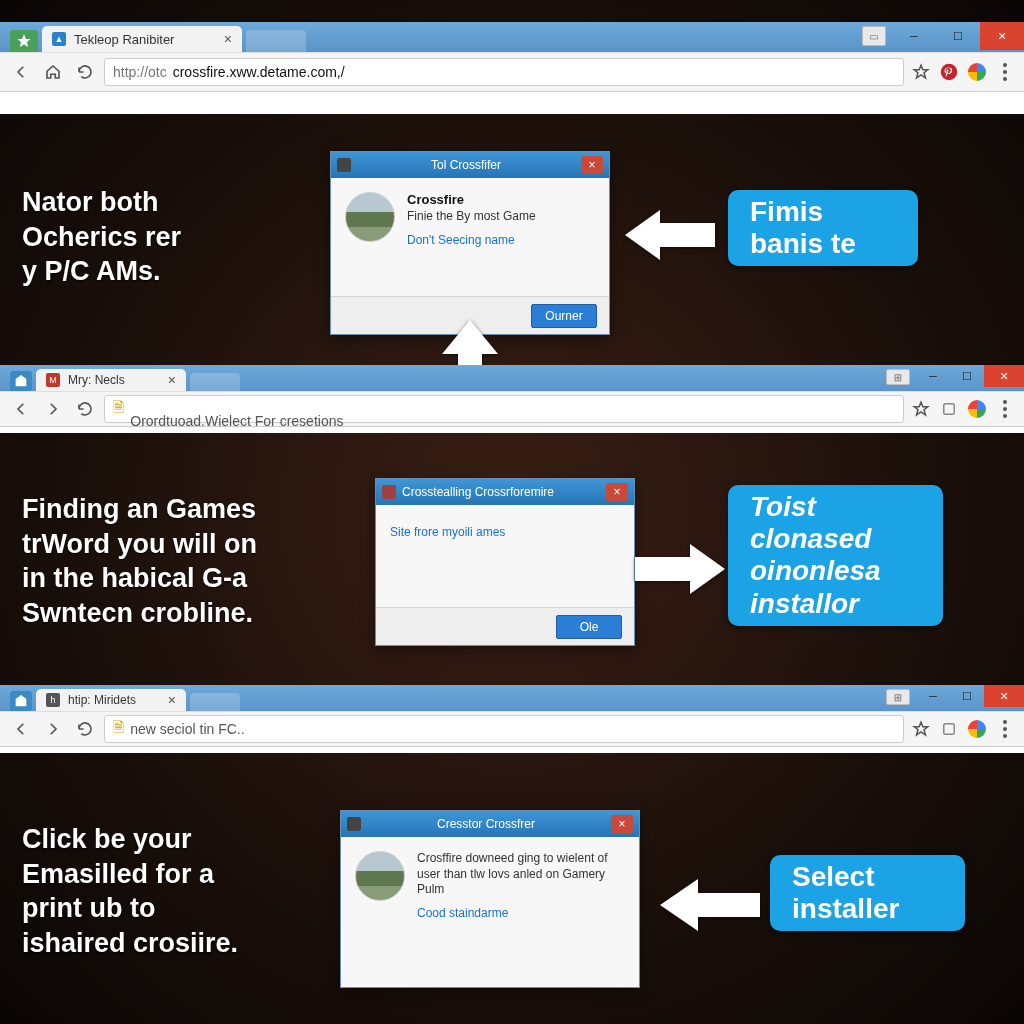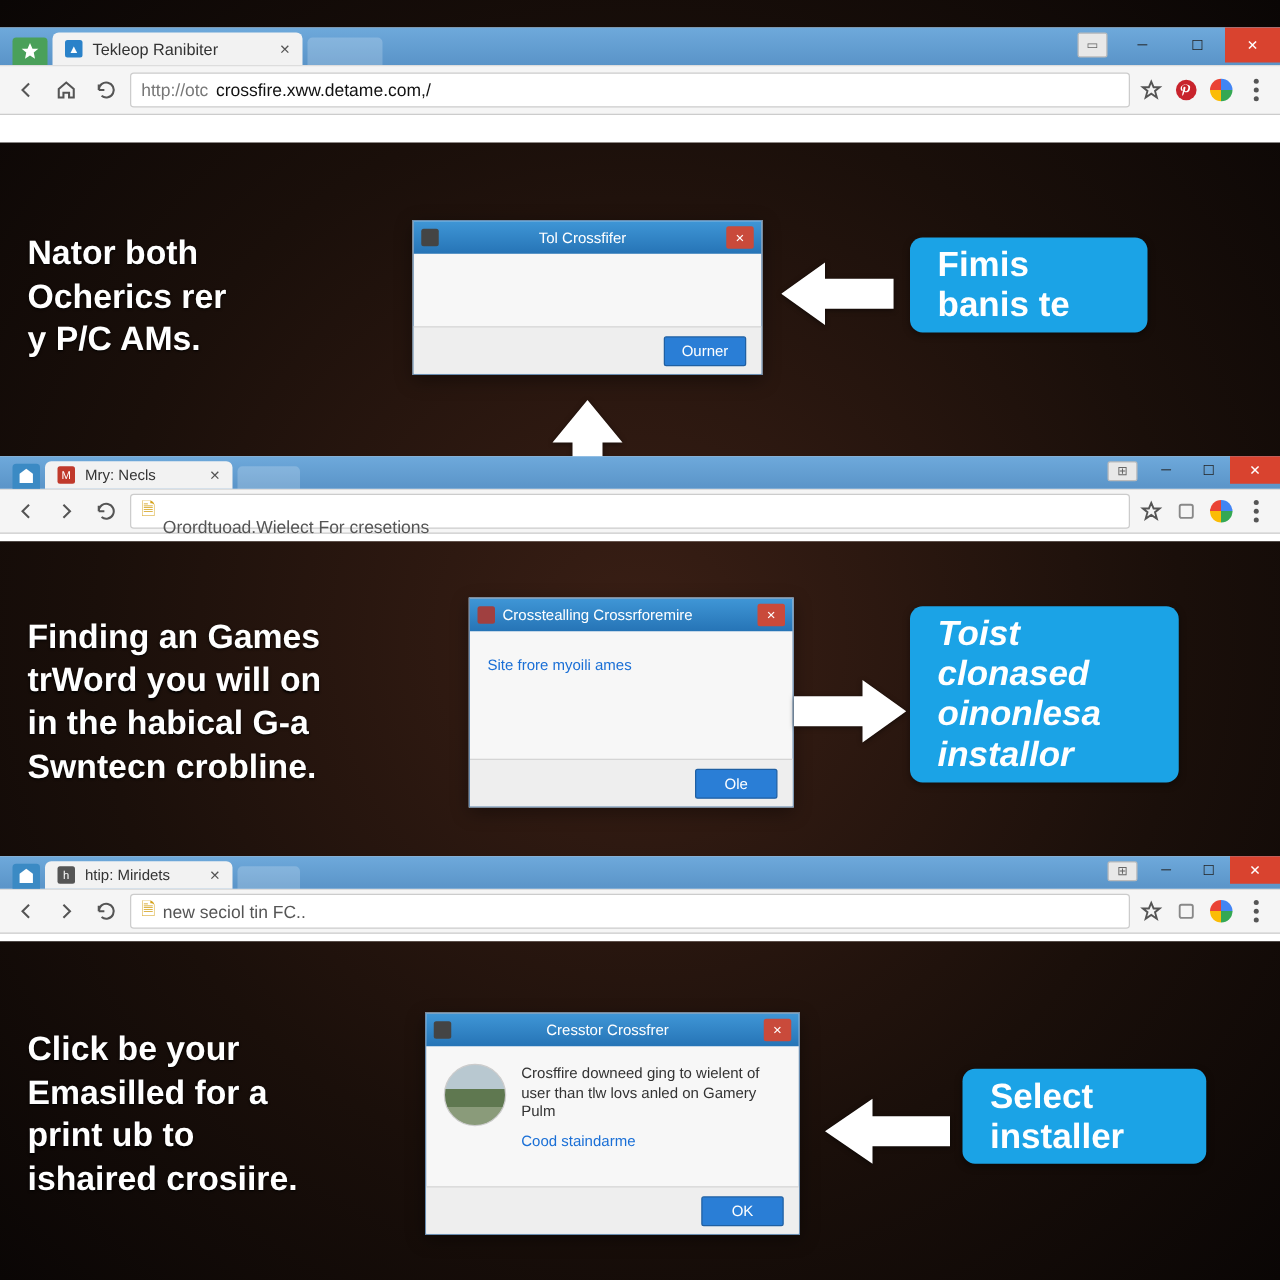--- a/index.html
+++ b/index.html
@@ -115,25 +115,33 @@
           <span></span>
         </div>
       </div>
   </div>
 </div>
 
 <div class="side-text" style="top:185px; left:22px;"><span style="white-space:pre-line;">Nator both
 Ocherics rer
 y P/C AMs.</span></div>
 
-<div class="dialog" style="top:176px; left:330px; width:280px; height:124px;">
+<div class="dialog" style="top:151px; left:330px; width:280px; height:184px;">
   <div class="dlg-title">
     <span class="dlg-icon"></span>
     <span style="flex:1; text-align:center;">Tol Crossfifer</span>
     <span class="dlg-close">×</span>
+  </div>
+  <div class="dlg-body">
+    <div class="dlg-thumb"></div>
+    <div>
+      <h4>Crossfire</h4>
+      <p>Finie the By most Game</p>
+      <a href="#">Don't Seecing name</a>
+    </div>
   </div>
   <div class="dlg-footer">
     <button>Ourner</button>
   </div>
 </div>
 
 <div class="arrow" style="top:205px; left:625px; width:90px; height:60px;"><svg viewBox="0 0 90 60">
       <path d="M0 30 L35 5 L35 18 L90 18 L90 42 L35 42 L35 55 Z"></path>
     </svg></div>
 <div class="callout" style="top:190px; left:728px; width:190px;"><span style="white-space:pre-line;">Fimis
@@ -306,22 +314,19 @@
     <span style="flex:1; text-align:center;">Cresstor Crossfrer</span>
     <span class="dlg-close">×</span>
   </div>
   <div class="dlg-body">
     <div class="dlg-thumb"></div>
     <div>
       <p>Crosffire downeed ging to wielent of user than tlw lovs anled on Gamery Pulm</p>
       <a href="#">Cood staindarme</a>
     </div>
   </div>
-  <div class="dlg-footer">
-    <button>OK</button>
-  </div>
 </div>
 
 <div class="arrow" style="top:875px; left:660px; width:100px; height:60px;"><svg viewBox="0 0 100 60">
       <path d="M0 30 L38 4 L38 18 L100 18 L100 42 L38 42 L38 56 Z"></path>
     </svg></div>
 <div class="callout" style="top:855px; left:770px; width:195px;"><span style="white-space:pre-line;">Select
 installer</span></div>
 
 </body></html>

